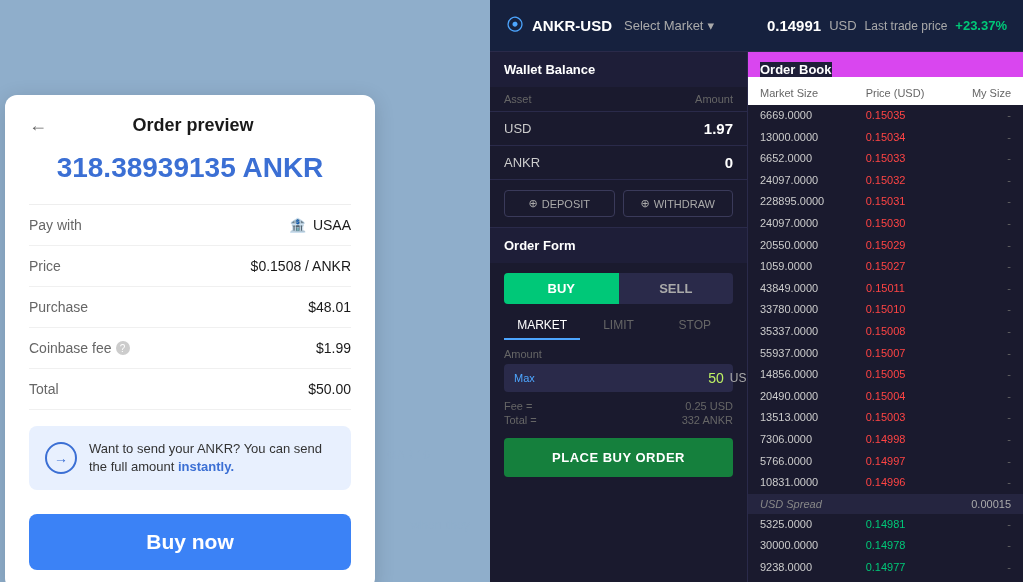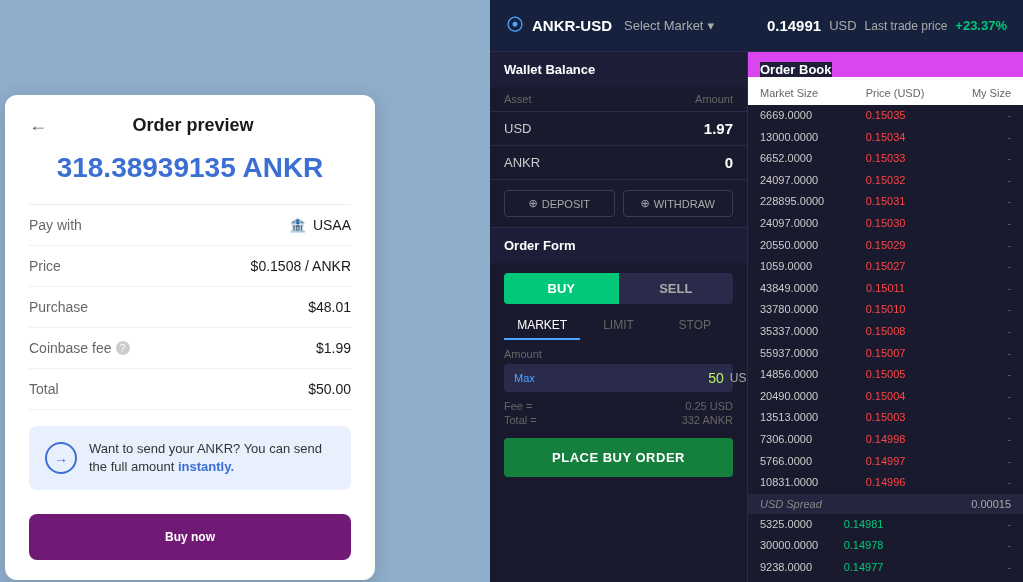--- a/index.html
+++ b/index.html
@@ -137,26 +137,26 @@
     }
 
     .instantly-link {
       color: #3b6fd4;
       font-weight: 600;
       text-decoration: none;
     }
 
     .buy-now-btn {
       width: 100%;
-      background: #701a75;
+      background: #3b82f6;
       color: #fff;
       border: none;
       border-radius: 8px;
       padding: 16px;
-      font-size: 12px;
+      font-size: 21px;
       font-weight: 600;
       cursor: pointer;
       margin-top: 8px;
     }
 
     .mar-label {
       position: absolute;
       bottom: 120px;
       right: 60px;
       color: #8faecb;
@@ -487,21 +487,21 @@
 
     .ob-row {
       display: flex;
       justify-content: space-between;
       padding: 2px 12px;
       line-height: 1.6;
     }
 
     .ob-size { color: #ccc; flex: 1; text-align: left; }
     .ob-price-ask { color: #ff4444; flex: 1; text-align: center; }
-    .ob-price-bid { color: #00c878; flex: 1; text-align: left; }
+    .ob-price-bid { color: #00c878; flex: 1; text-align: center; }
     .ob-my-size { color: #666; flex: 1; text-align: right; }
 
     .spread-row {
       display: flex;
       justify-content: space-between;
       padding: 4px 12px;
       background: #252540;
       font-size: 11px;
     }
 

